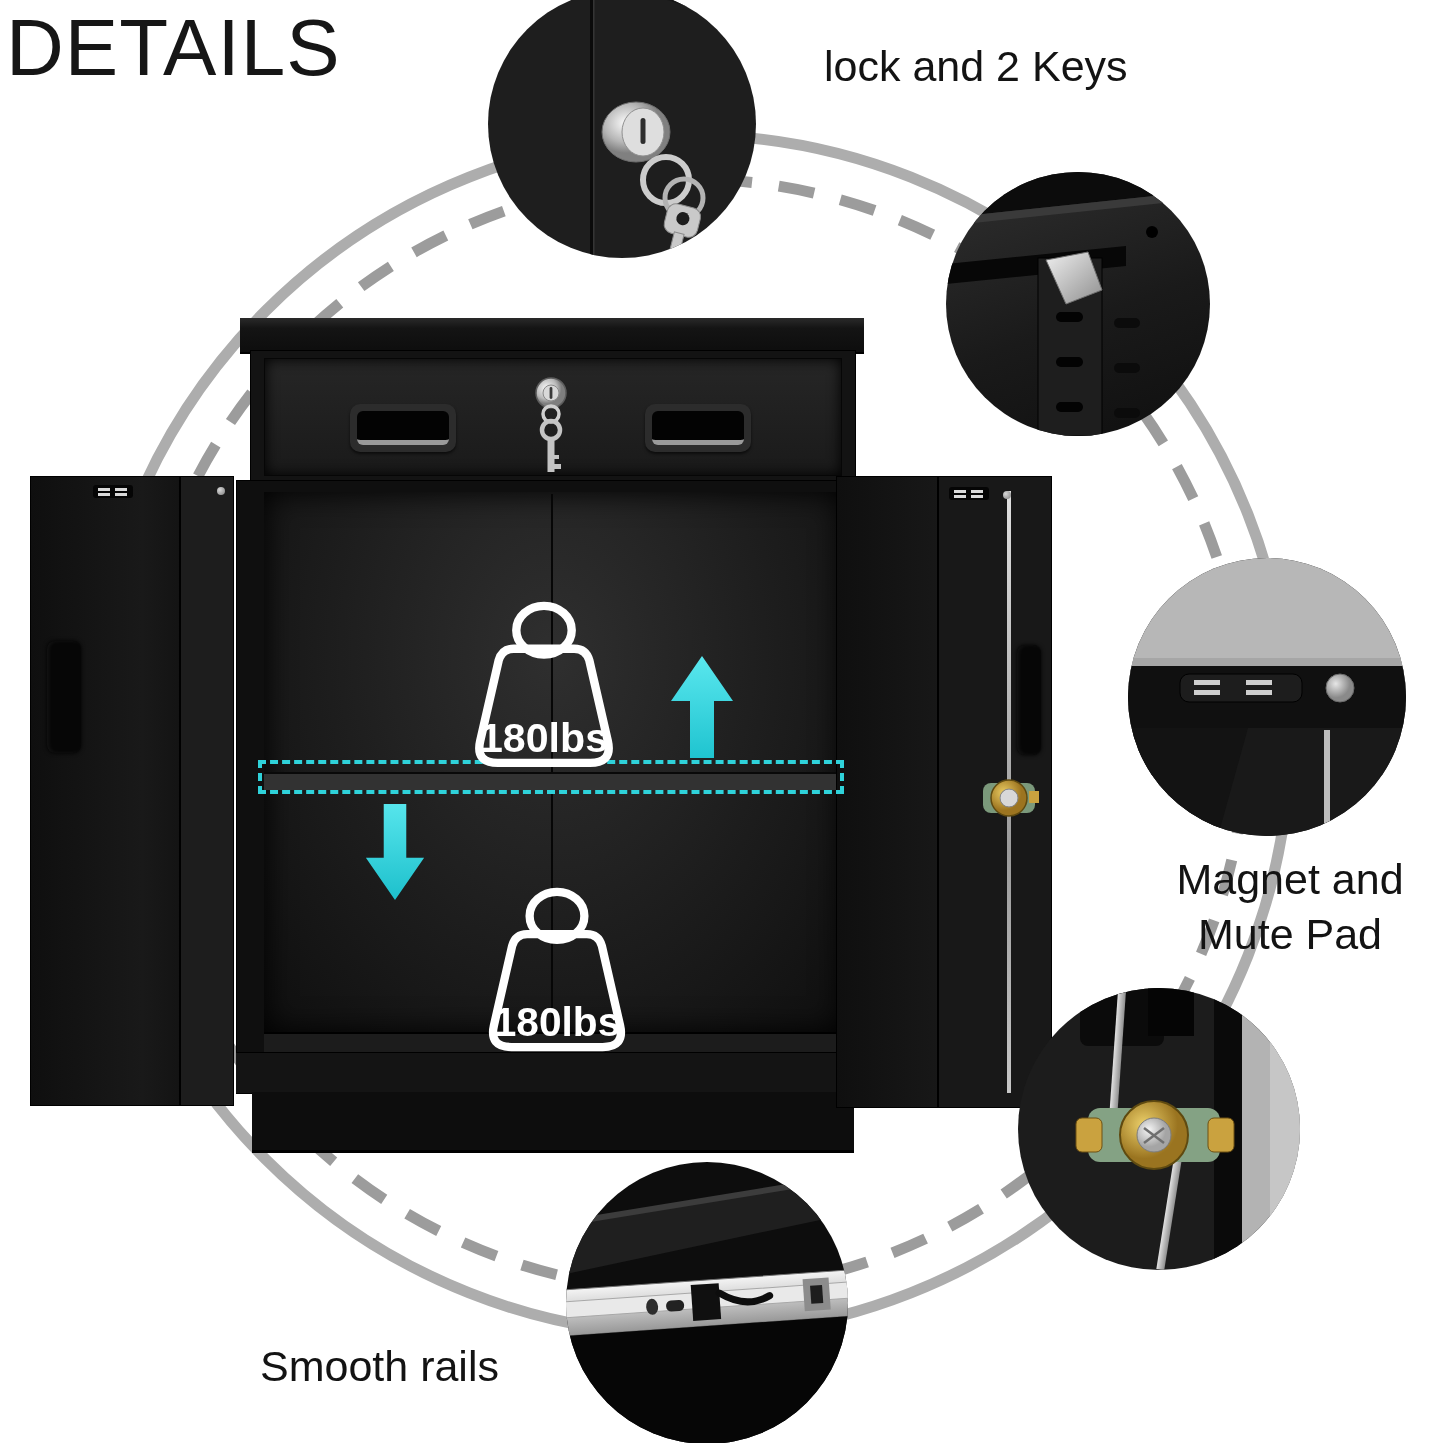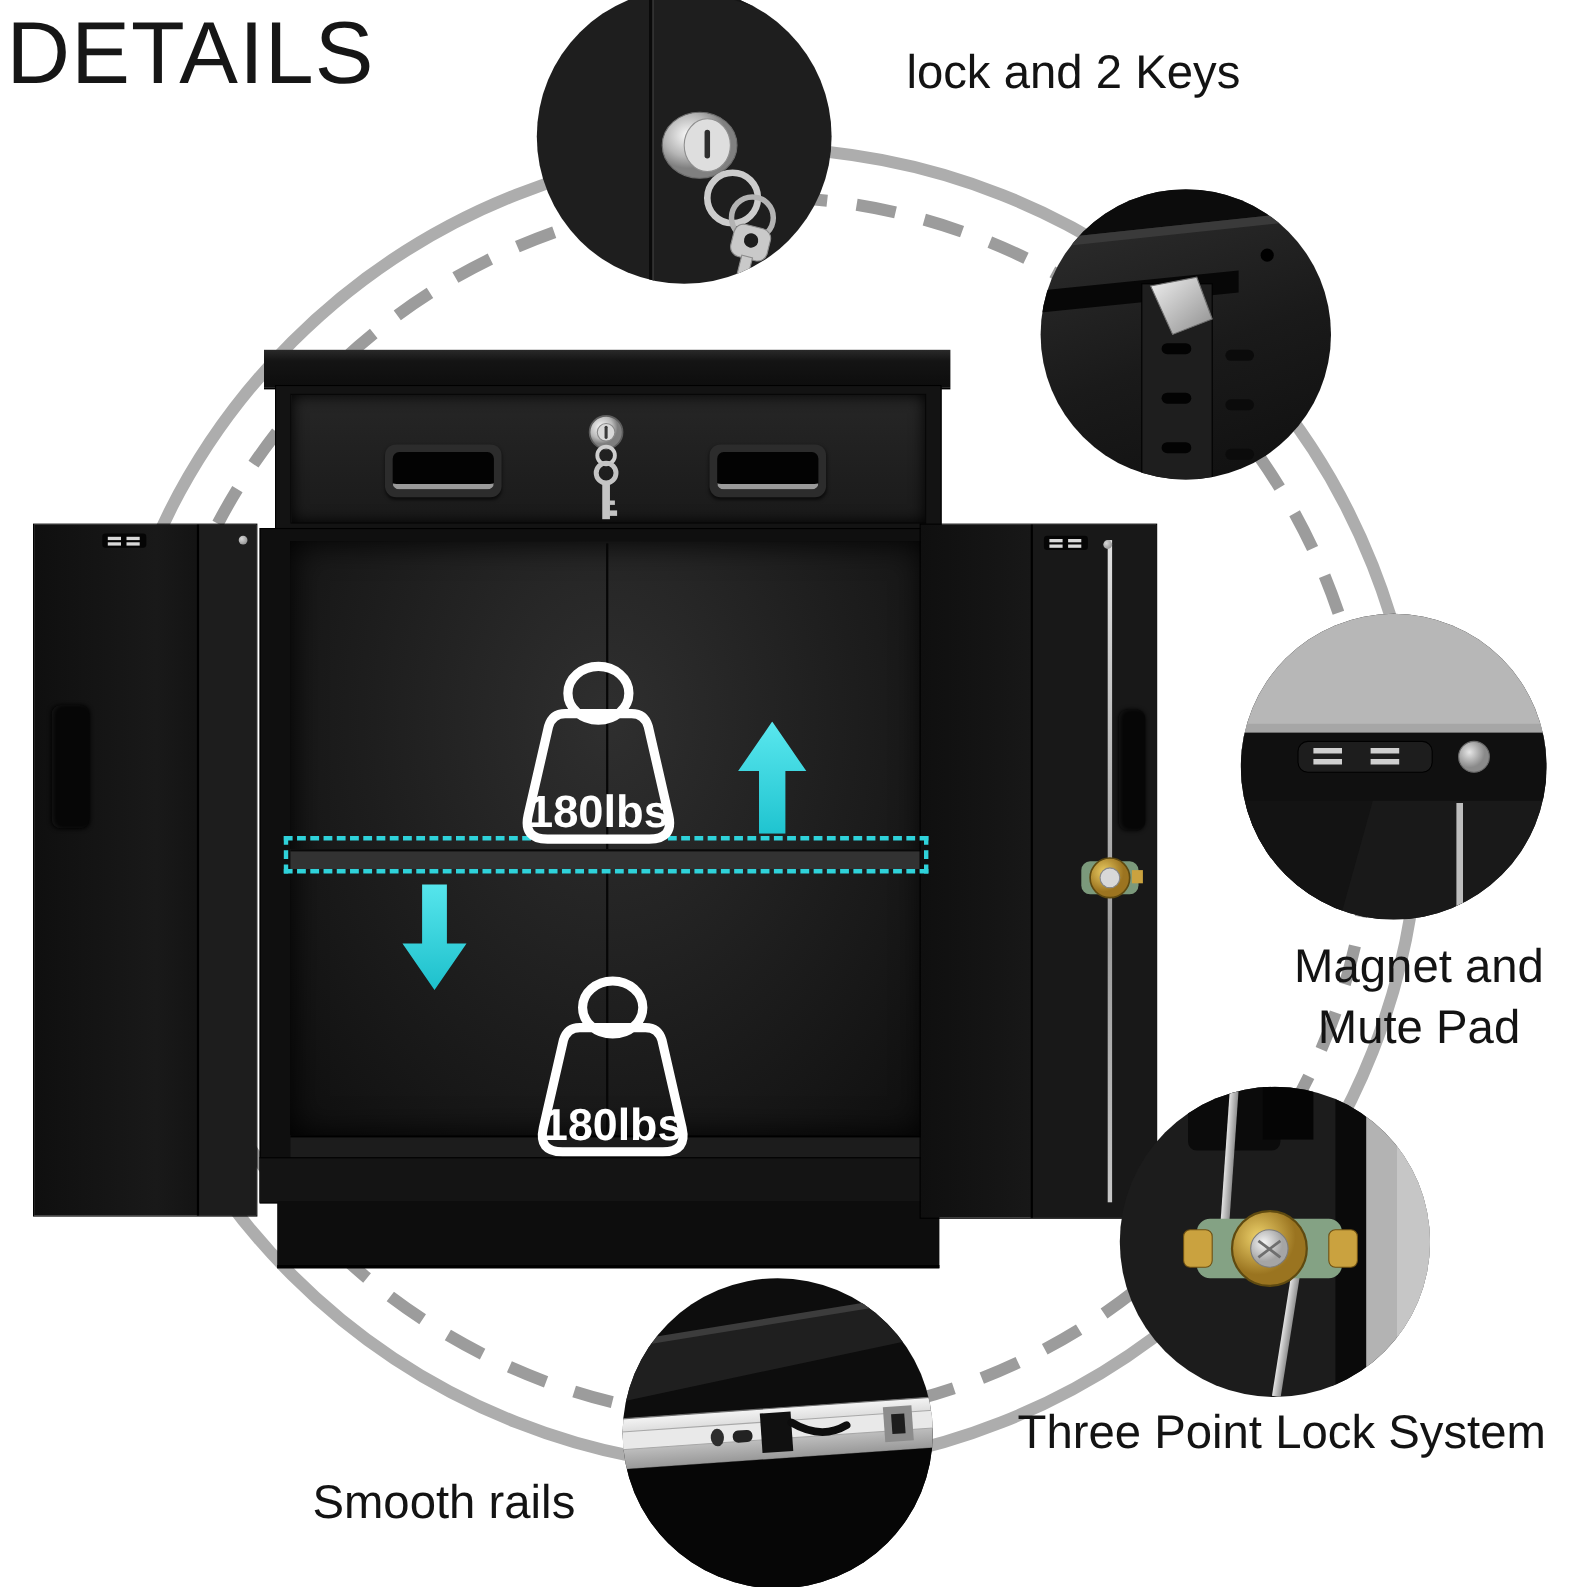--- a/index.html
+++ b/index.html
@@ -294,16 +294,15 @@
         <rect x="238" y="124" width="26" height="32" fill="#8c8c8c"></rect>
         <rect x="245" y="131" width="12" height="18" fill="#1d1d1d"></rect>
         <rect x="-12" y="164" width="306" height="120" fill="#060606"></rect>
       </g>
     </svg>
   </div>
 
   <div class="abs title">DETAILS</div>
   <div class="abs label" style="left:788px;top:42px;margin-left:36px;">lock and 2 Keys</div>
   <div class="abs label center" style="left:1148px;top:852px;width:284px;">Magnet and Mute Pad</div>
-  <div class="abs label" style="left:925px;top:1278px;">Three Point Lock System</div>
-  <div class="abs label" style="left:284px;top:1342px;">Smooth rails</div>
+  <div class="abs label" style="left:260px;top:1342px;">Smooth rails</div>
 
 </div>
 
 </body></html>

